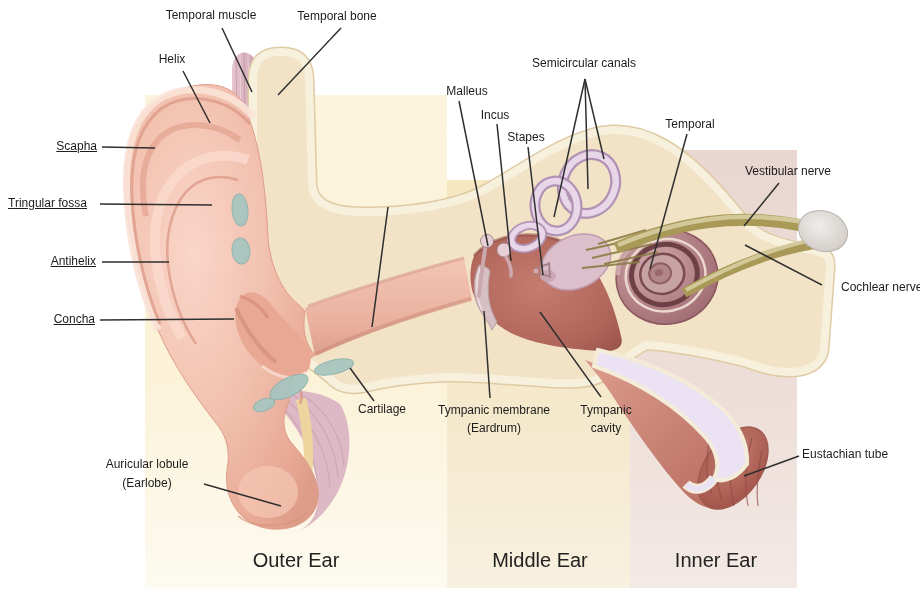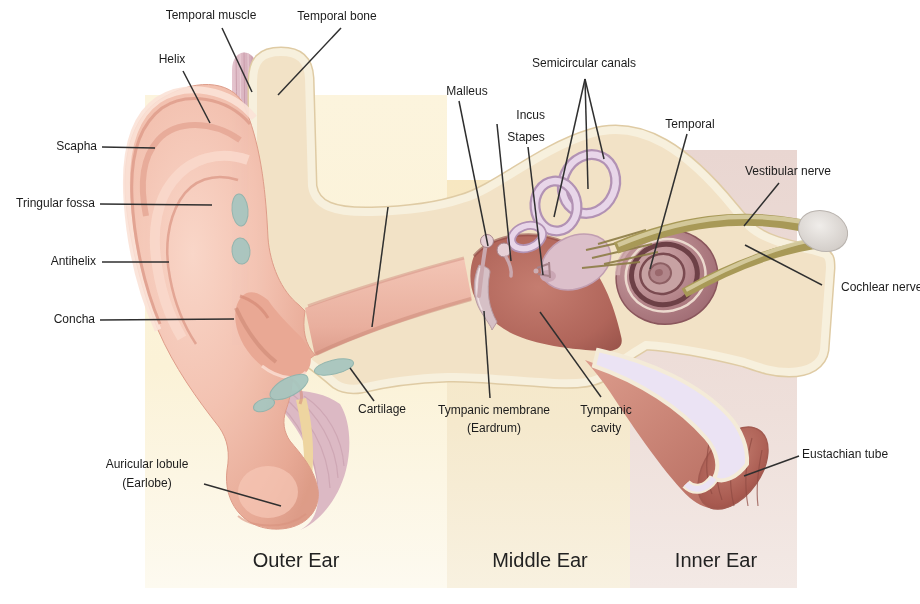--- a/index.html
+++ b/index.html
@@ -2,21 +2,21 @@
 <html><head>
 <meta charset="utf-8">
 <style>
   html,body{margin:0;padding:0;background:#fff;}
   .stage{position:relative;width:920px;height:604px;background:#fff;overflow:hidden;
          font-family:"Liberation Sans",sans-serif;}
   .stage svg{position:absolute;left:0;top:0;}
   .label{position:absolute;font-size:12px;line-height:15px;color:#1c1c1c;z-index:5;}
   .label .l2{display:block;}
   .label.center{text-align:center;}
-  .label.right{text-align:right;}
+  .label.right{text-align:right;text-decoration:underline;}
   .section-label{position:absolute;font-size:20px;line-height:34px;color:#222;
                  text-align:center;width:200px;z-index:5;}
 </style>
 </head>
 <body>
 
 <div class="stage">
 
 <svg width="920" height="604" viewBox="0 0 920 604">
   <defs>
@@ -248,27 +248,27 @@
     <line x1="490" y1="398" x2="484" y2="311"></line>
     <line x1="601" y1="397" x2="540" y2="312"></line>
     <line x1="799" y1="456" x2="744" y2="476"></line>
   </g>
 </svg>
 
 <div class="label center" style="left:146px;top:8px;width:130px;">Temporal muscle</div>
 <div class="label center" style="left:277px;top:9px;width:120px;">Temporal bone</div>
 <div class="label center" style="left:132px;top:52px;width:80px;">Helix</div>
 <div class="label right" style="left:17px;top:139px;width:80px;">Scapha</div>
-<div class="label right" style="left:0px;top:196px;width:95px;">Tringular fossa</div>
+<div class="label right" style="left:0px;top:196px;width:95px;text-align:center;">Tringular fossa</div>
 <div class="label right" style="left:16px;top:254px;width:80px;">Antihelix</div>
 <div class="label right" style="left:15px;top:312px;width:80px;">Concha</div>
 <div class="label center" style="left:77px;top:455px;width:140px;line-height:19px;"><span>Auricular lobule</span><span class="l2">(Earlobe)</span></div>
 <div class="label center" style="left:322px;top:402px;width:120px;">Cartilage</div>
 <div class="label center" style="left:417px;top:84px;width:100px;">Malleus</div>
-<div class="label center" style="left:445px;top:108px;width:100px;text-align:right;">Incus</div>
+<div class="label center" style="left:445px;top:108px;width:100px;">Incus</div>
 <div class="label center" style="left:476px;top:130px;width:100px;">Stapes</div>
 <div class="label center" style="left:504px;top:56px;width:160px;">Semicircular canals</div>
 <div class="label center" style="left:640px;top:117px;width:100px;">Temporal</div>
 <div class="label center" style="left:728px;top:164px;width:120px;">Vestibular nerve</div>
 <div class="label" style="left:825px;top:280px;width:95px;margin-left:16px;">Cochlear nerve</div>
 <div class="label center" style="left:566px;top:401px;width:80px;line-height:18px;"><span>Tympanic</span><span class="l2">cavity</span></div>
 <div class="label center" style="left:414px;top:401px;width:160px;line-height:18px;"><span>Tympanic membrane</span><span class="l2">(Eardrum)</span></div>
 <div class="label" style="left:802px;top:447px;width:115px;">Eustachian tube</div>
 
 <div class="section-label" style="left:196px;top:543px;">Outer Ear</div>

